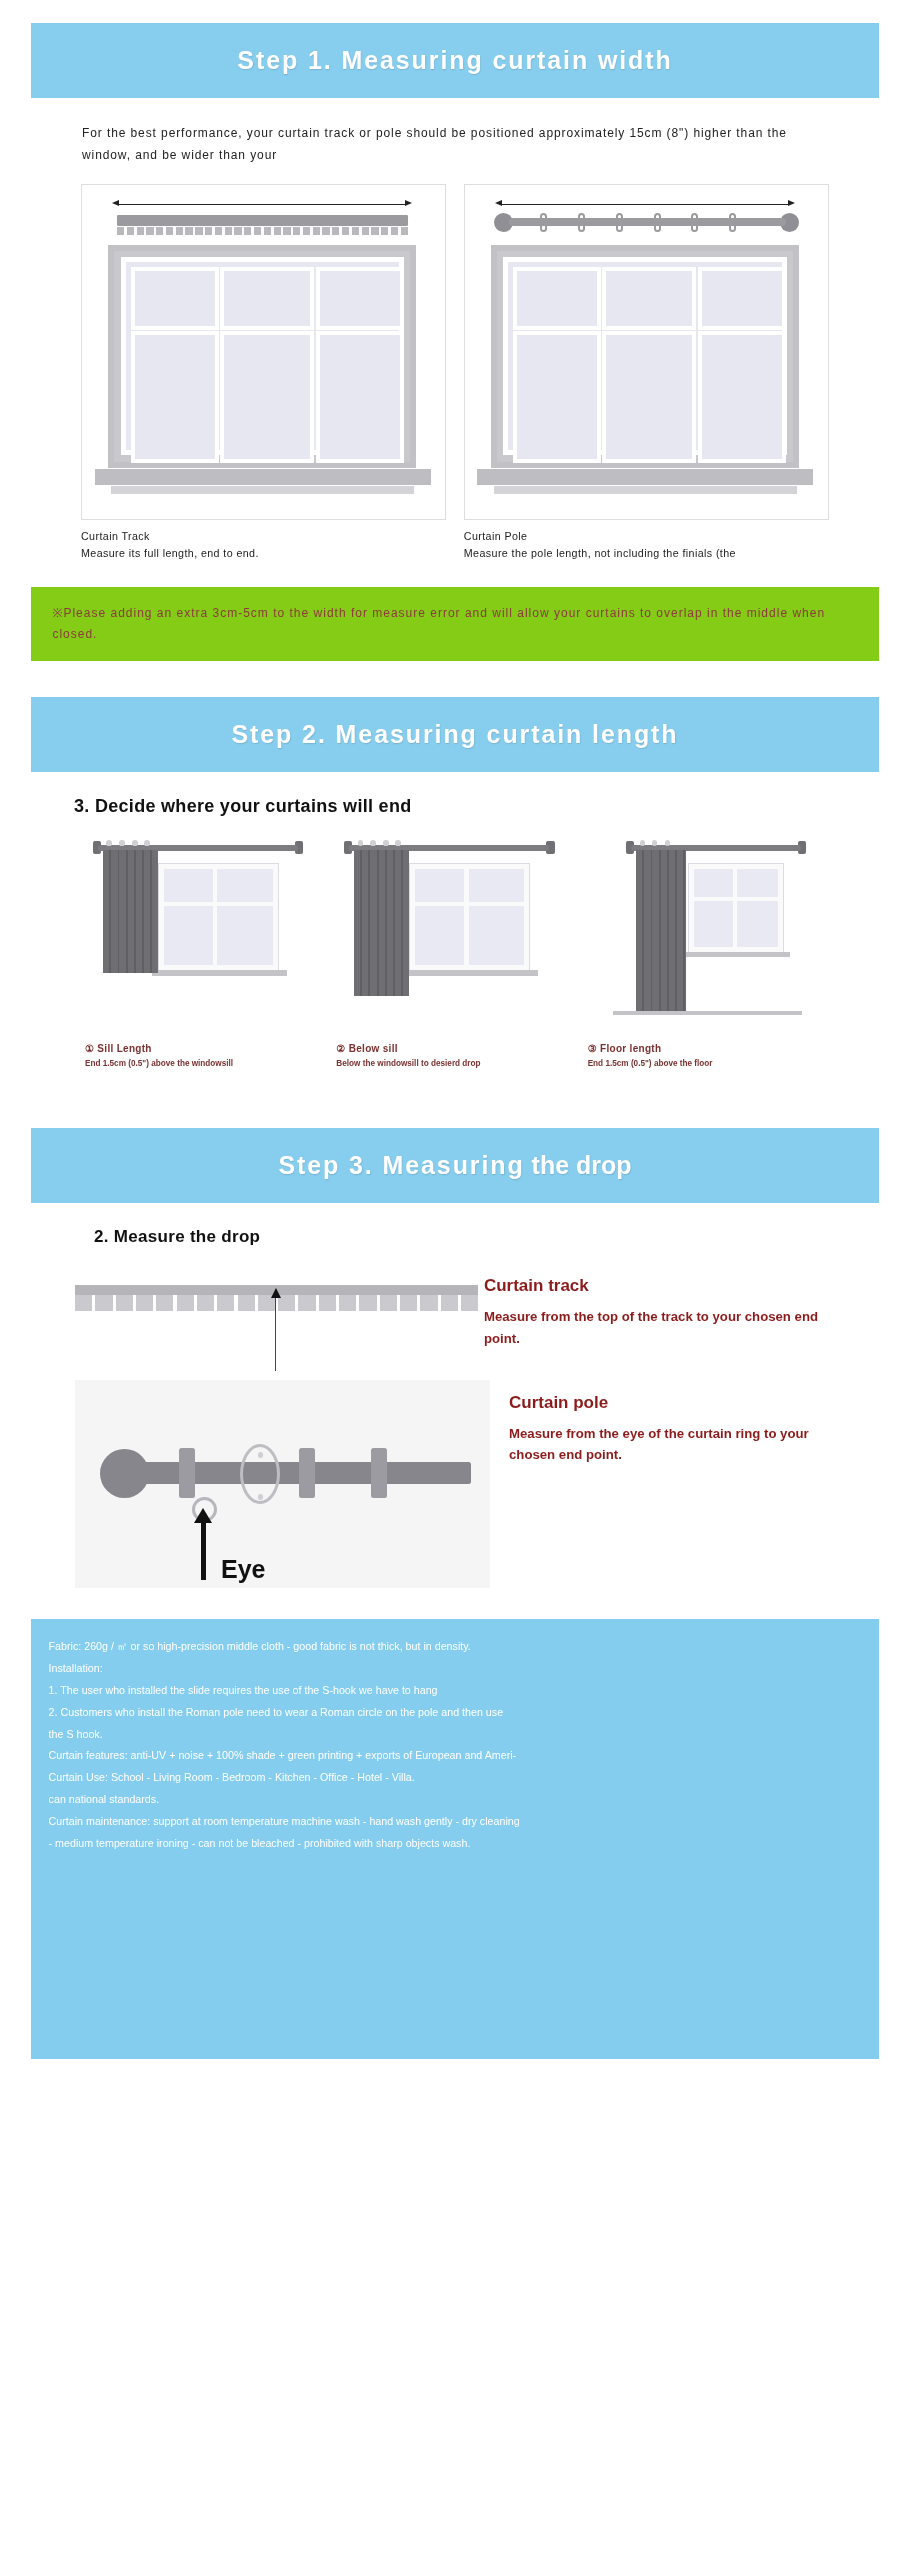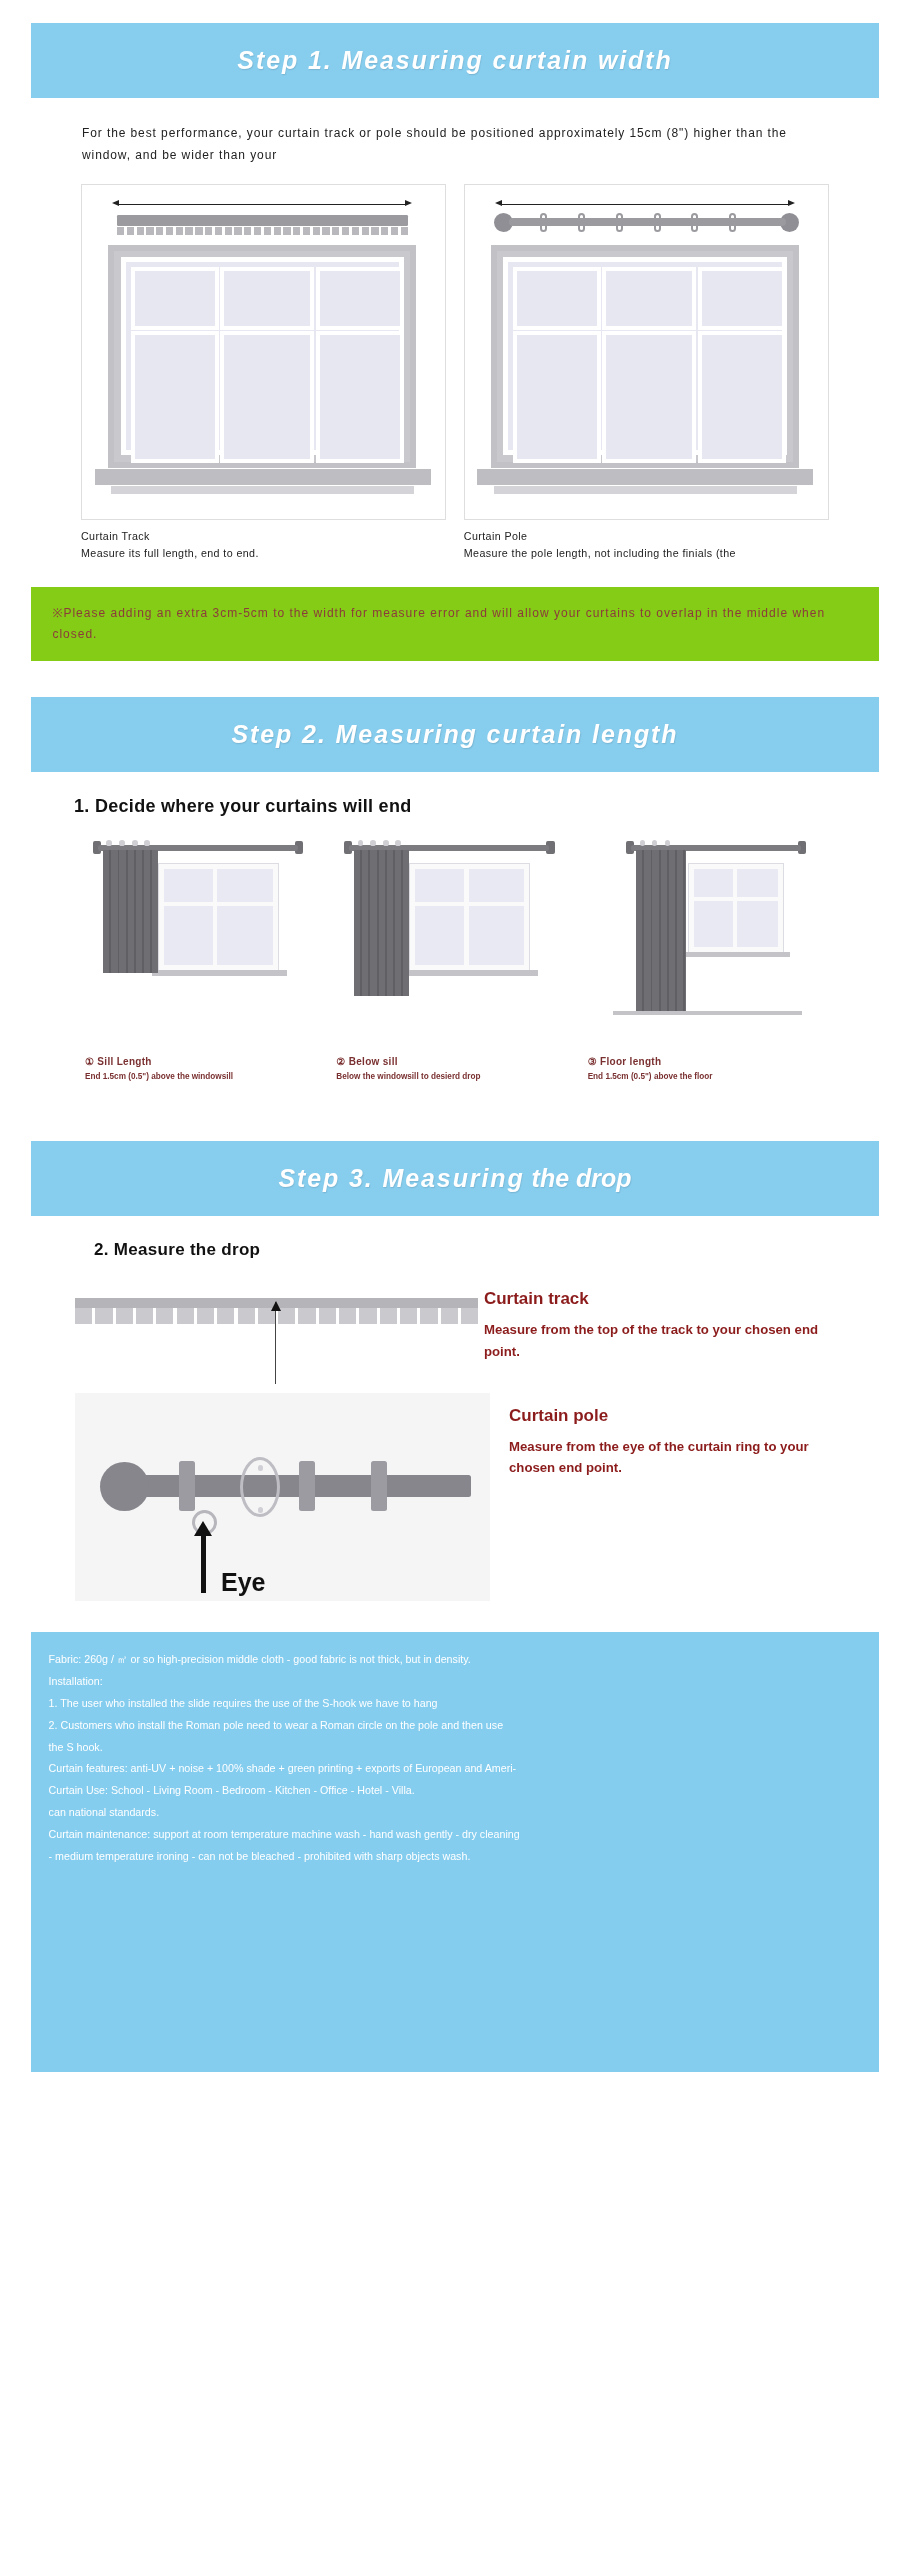--- a/index.html
+++ b/index.html
@@ -20,21 +20,20 @@
     align-items: center;
     justify-content: center;
     margin: 0 31px;
   }
   .banner-text {
     color: #ffffff;
     font-size: 25px;
     letter-spacing: 1.9px;
     font-weight: bold;
     text-shadow: 0.6px 0.6px 1.3px rgba(0,0,0,0.12);
-    font-style: italic;
   }
   .banner-text .sub { letter-spacing: 0px; }
 
   .intro {
     margin: 24px 82px 16.4px 82px;
     font-size: 12px;
     line-height: 1.9;
     letter-spacing: 0.9px;
     color: #222;
   }
@@ -139,21 +138,21 @@
   }
   .win2 {
     position:absolute; background: #e9e9f4; border: 5px solid #fafafa; outline:0.6px solid #dcdce3;
   }
   .win2 .bar { position:absolute; background:#fafafa; }
   .sill-s { position:absolute; background:#c3c3c8; }
   .floor-line { position:absolute; background:#c3c3c8; }
   .ringdot { position:absolute; width:5.7px; height:5.7px; border-radius:50%; background:#d0d0d4; top:6.3px;}
 
   .label-num {
-    margin-top: 14px; font-size: 10px; font-weight: bold; color: #7a3030; letter-spacing: 0.3px;
+    margin-top: 1px; font-size: 10px; font-weight: bold; color: #7a3030; letter-spacing: 0.3px;
   }
   .label-desc { margin-top: 3.8px; font-size: 8.2px; font-weight: bold; color: #7a3030; line-height:1.5;}
 
   
   .drop-row { display:flex; margin: 0 75px; align-items: flex-start; gap: 19px; }
   .drop-img { width: 415px; position: relative; }
   .drop-text { padding-top: 12.6px; }
   .drop-title { font-size: 17px; font-weight: bold; color: #8c1c1c; margin-bottom: 10px; }
   .drop-body { font-size: 13.2px; font-weight: bold; color: #8c1c1c; line-height: 1.6; }
 
@@ -294,21 +293,21 @@
     </div>
   </div>
 
   <div class="note">※Please adding an extra 3cm-5cm to the width for measure error and will allow your curtains to overlap in the middle when closed.</div>
 
   <div class="spacer-lg"></div>
   <div class="banner">
     <div class="banner-text">Step 2. Measuring curtain length</div>
   </div>
 
-  <div class="h2">1. Decide where your curtains will end</div>
+  <div class="h2">3. Decide where your curtains will end</div>
 
   <div class="three-col">
 
     <div class="cell">
       <div class="scene">
         <div class="rod-cap" style="left:7.5px;"></div>
         <div class="rod-cap" style="left:210px;"></div>
         <div class="rod"></div>
         <div class="ringdot" style="left:21.4px;"></div>
           <div class="ringdot" style="left:34px;"></div>

